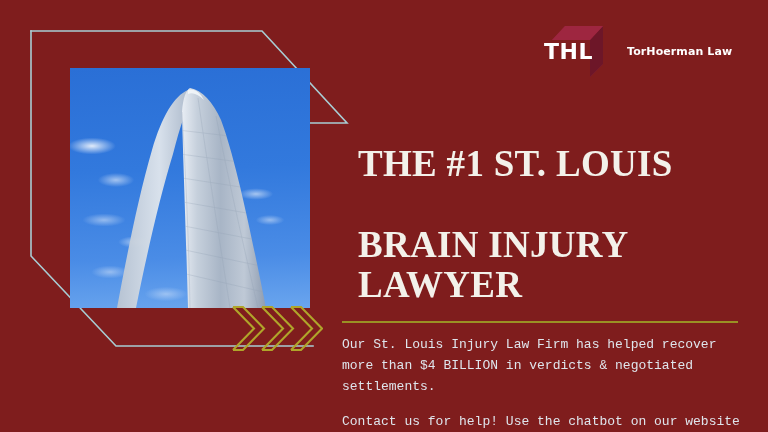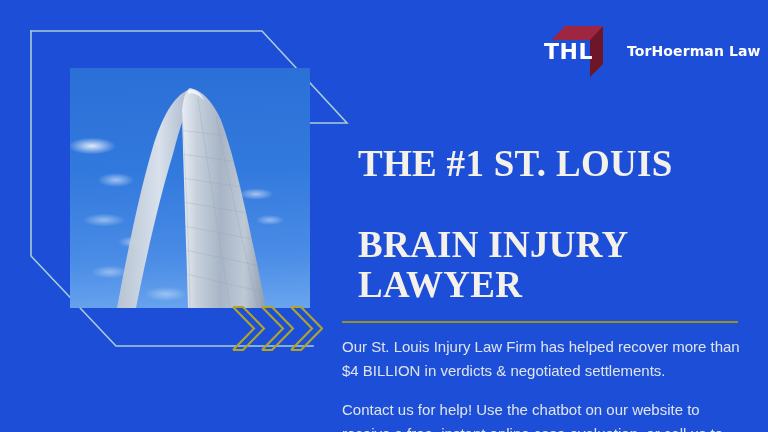--- a/index.html
+++ b/index.html
@@ -9,21 +9,21 @@
     background: #0d1520;
   }
   body {
     font-family: "Liberation Sans", sans-serif;
   }
 
   .banner {
     position: relative;
     width: 768px;
     height: 432px;
-    background: #1d4ed8;
+    background: #7f1d1d;
     overflow: hidden;
   }
 
   
   .frame-shape {
     position: absolute;
     left: 28px;
     top: 28px;
     width: 322px;
     height: 320px;
@@ -90,21 +90,21 @@
     font-weight: bold;
     font-size: 22px;
     letter-spacing: 0.5px;
     color: #ffffff;
     line-height: 1;
   }
   .logo-word {
     margin-left: 11px;
     font-family: "DejaVu Sans", sans-serif;
     font-weight: bold;
-    font-size: 14px;
+    font-size: 11px;
     color: #ffffff;
     letter-spacing: 0.1px;
     white-space: nowrap;
   }
 
   
   .content {
     position: absolute;
     left: 342px;
     top: 128px;
@@ -121,22 +121,22 @@
     text-transform: uppercase;
   }
   .divider {
     margin-top: 14px;
     width: 396px;
     height: 2px;
     background: #9a9124;
   }
   .body-copy {
     margin-top: 12px;
-    font-family: Liberation Sans, sans-serif;
-    font-size: 15px;
+    font-family: Liberation Mono, monospace;
+    font-size: 13px;
     line-height: 1.60;
     color: #dfe5ec;
   }
   .body-copy.second {
     margin-top: 14px;
   }
 </style>
 </head>
 <body>
 

